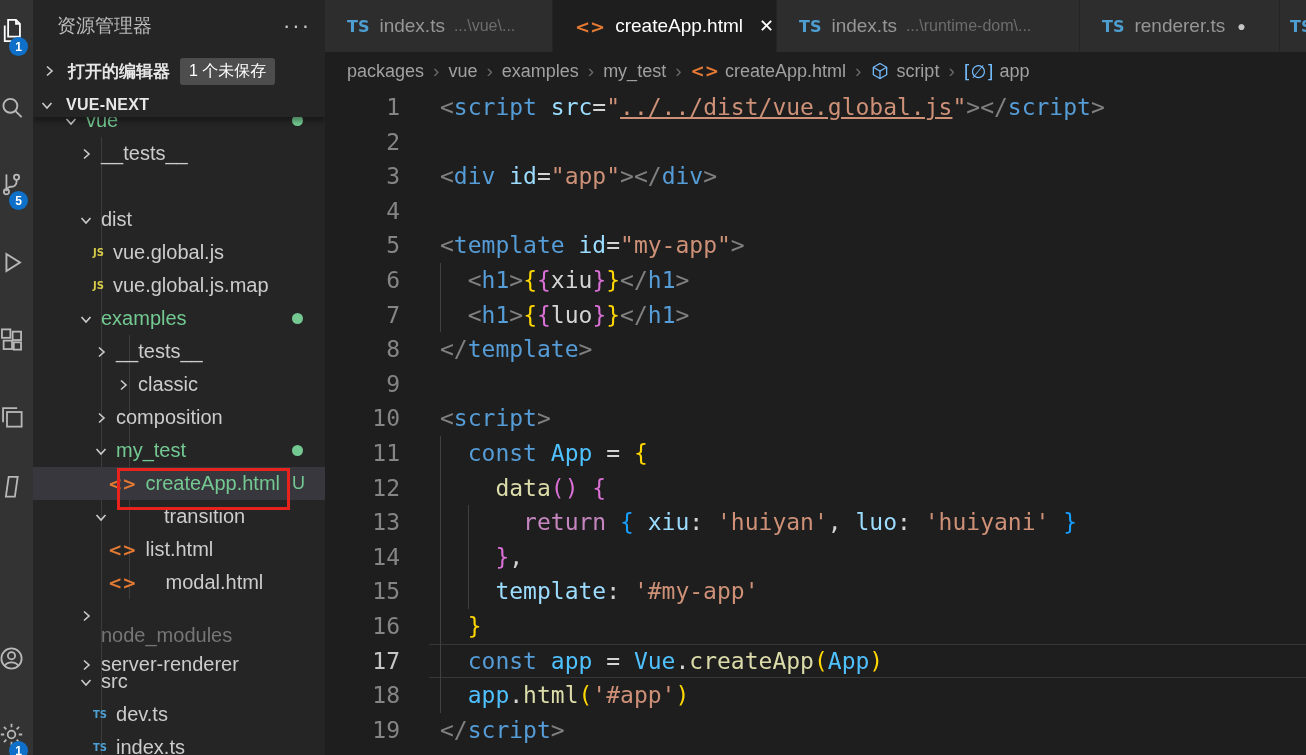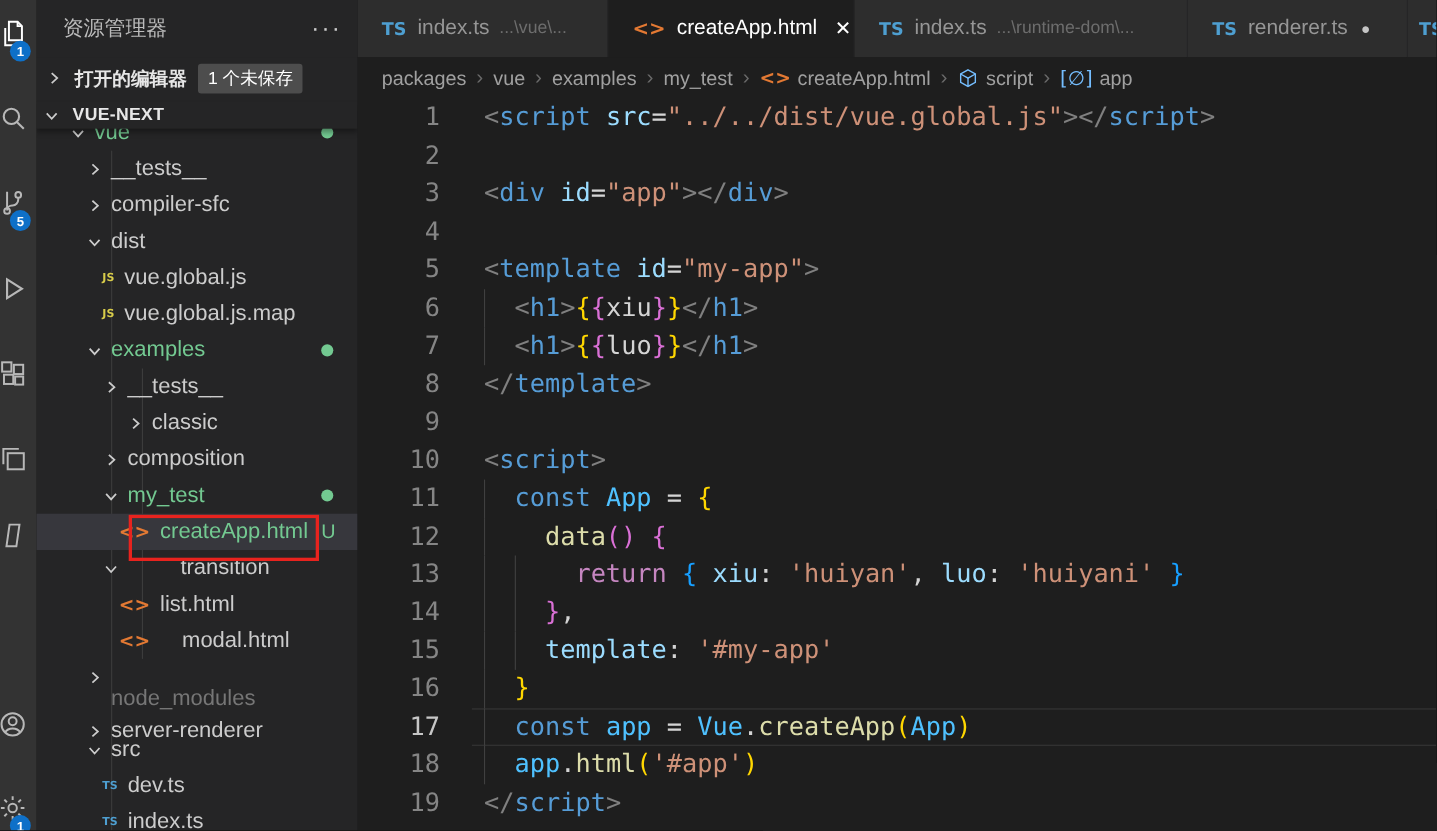--- a/index.html
+++ b/index.html
@@ -62,21 +62,21 @@
   
   .code-area { position:absolute; top:90px; left:0; right:0; bottom:0; overflow:hidden;
     font-family:"DejaVu Sans Mono", monospace; font-size:23px; }
   .line { position:relative; height:34.6px; line-height:34.6px; }
   .ln { position:absolute; left:0; top:0; width:75px; text-align:right; color:#858585; }
   .line.current .ln { color:#c6c6c6; }
   .cur-box { position:absolute; left:104px; right:0; top:0; bottom:0; border-top:1px solid #373737; border-bottom:1px solid #373737; }
   .code-text { position:absolute; left:115px; top:0; white-space:pre; }
   .ind-guide { position:absolute; top:0; bottom:0; width:1px; background:#404040; }
   .tk-p{color:var(--tok_punct)} .tk-tag{color:var(--tok_tag)} .tk-attr{color:var(--tok_attr)}
-  .tk-str{color:var(--tok_string)} .tk-lnk{color:var(--tok_string);}
+  .tk-str{color:var(--tok_string)} .tk-lnk{color:var(--tok_string);text-decoration:underline}
   .tk-d{color:var(--tok_default)} .tk-kw{color:var(--tok_keyword)} .tk-ctl{color:var(--tok_control)}
   .tk-v1{color:var(--tok_property)} .tk-v2{color:var(--tok_variable)} .tk-fn{color:var(--tok_function)}
   .tk-b1{color:var(--tok_bracket1)} .tk-b2{color:var(--tok_bracket2)} .tk-b3{color:var(--tok_bracket3)}
 </style>
 </head>
 <body>
 
 <div id="app">
 
   <div class="activitybar">
@@ -156,28 +156,20 @@
           <span class="tr-label" style="color: var(--green);">vue</span>
           <span class="tr-dot"></span>
         </div>
         <div class="tree-row" style="top: 137px; padding-left: 45px;">
           <span class="tr-chev">
             <svg viewBox="0 0 16 16" fill="none" stroke="currentColor" stroke-width="1.6">
               <path d="M6 3.5 L11 8 L6 12.5"></path>
             </svg>
           </span>
           <span class="tr-label" style="color: rgb(204, 204, 204);">__tests__</span>
-        </div>
-        <div class="tree-row" style="top: 170px; padding-left: 45px;">
-          <span class="tr-chev">
-            <svg viewBox="0 0 16 16" fill="none" stroke="currentColor" stroke-width="1.6">
-              <path d="M6 3.5 L11 8 L6 12.5"></path>
-            </svg>
-          </span>
-          <span class="tr-label" style="color: rgb(204, 204, 204);">compiler-sfc</span>
         </div>
         <div class="tree-row" style="top: 203px; padding-left: 45px;">
           <span class="tr-chev">
             <svg viewBox="0 0 16 16" fill="none" stroke="currentColor" stroke-width="1.6">
               <path d="M3.5 6 L8 11 L12.5 6"></path>
             </svg>
           </span>
           <span class="tr-label" style="color: rgb(204, 204, 204);">dist</span>
         </div>
         <div class="tree-row" style="top: 236px; padding-left: 60px;">

